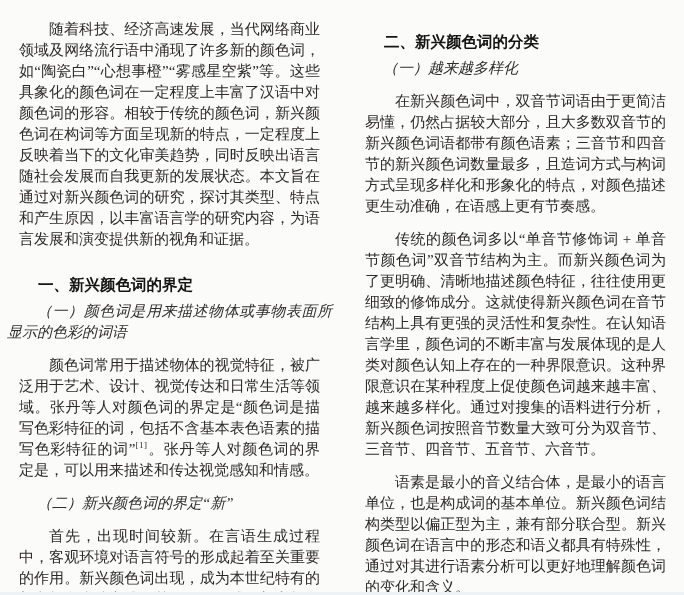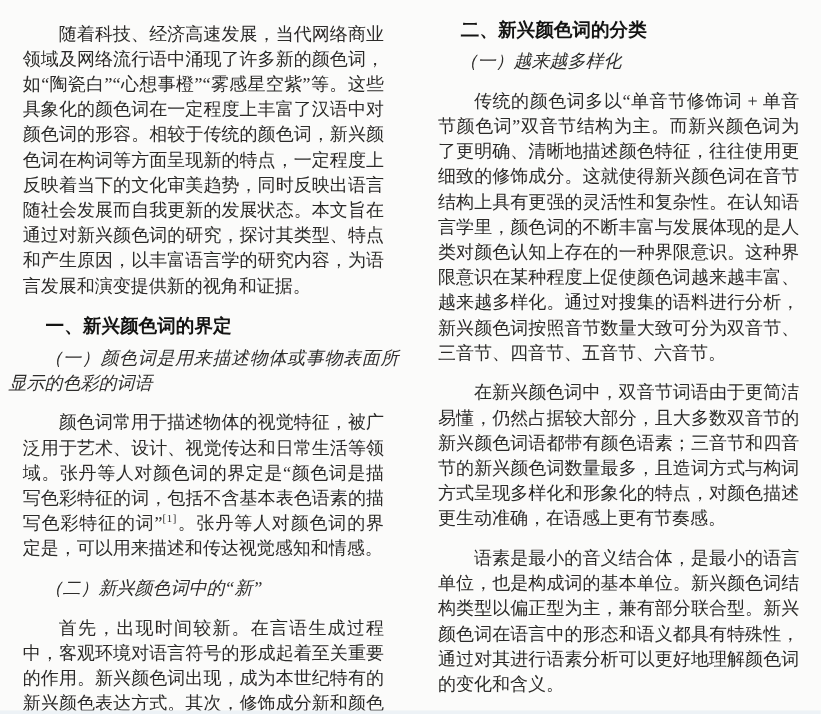--- a/index.html
+++ b/index.html
@@ -34,21 +34,21 @@
     text-indent: 2em;
   }
   p.body-para.no-indent {
     text-indent: 0;
   }
   h3.section-heading {
     font-family: "Liberation Sans", "DejaVu Sans", sans-serif;
     font-size: 15.5px;
     font-weight: 700;
     color: #141413;
-    margin: 8px 0 6px 0;
+    margin: 24px 0 6px 0;
     text-indent: 2em;
     line-height: 21px;
     text-align: left;
   }
   p.sub-heading {
     margin: 0;
     text-indent: 2em;
     font-style: italic;
     color: #2e2d2b;
   }
@@ -74,34 +74,34 @@
 
   <div class="col">
     <p class="body-para">随着科技、经济高速发展，当代网络商业领域及网络流行语中涌现了许多新的颜色词，如“陶瓷白”“心想事橙”“雾感星空紫”等。这些具象化的颜色词在一定程度上丰富了汉语中对颜色词的形容。相较于传统的颜色词，新兴颜色词在构词等方面呈现新的特点，一定程度上反映着当下的文化审美趋势，同时反映出语言随社会发展而自我更新的发展状态。本文旨在通过对新兴颜色词的研究，探讨其类型、特点和产生原因，以丰富语言学的研究内容，为语言发展和演变提供新的视角和证据。</p>
 
     <h3 class="section-heading">一、新兴颜色词的界定</h3>
 
     <p class="sub-heading">（一）颜色词是用来描述物体或事物表面所显示的色彩的词语</p>
 
     <p class="body-para"><span>颜色词常用于描述物体的视觉特征，被广泛用于艺术、设计、视觉传达和日常生活等领域。张丹等人对颜色词的界定是“颜色词是描写色彩特征的词，包括不含基本表色语素的描写色彩特征的词”</span><sup class="footnote-ref">[1]</sup><span>。张丹等人对颜色词的界定是，可以用来描述和传达视觉感知和情感。</span></p>
 
-    <p class="sub-heading">（二）新兴颜色词中的“新”</p>
+    <p class="sub-heading">（二）新兴颜色词的界定“新”</p>
 
     <p class="body-para">首先，出现时间较新。在言语生成过程中，客观环境对语言符号的形成起着至关重要的作用。新兴颜色词出现，成为本世纪特有的新兴颜色表达方式。其次，修饰成分新和颜色语素新。新兴颜色词指涉的对象是新属性或新语素的结合，其背后代表的概念是新出现的。新兴颜色词的修饰成分突破了传统颜色词中借助实物本身颜色来表示颜色的修饰形式，逐步</p>
   </div>
 
   <div class="col">
 
     <h3 class="section-heading">二、新兴颜色词的分类</h3>
 
     <p class="sub-heading">（一）越来越多样化</p>
 
+    <p class="body-para">在新兴颜色词中，双音节词语由于更简洁易懂，仍然占据较大部分，且大多数双音节的新兴颜色词语都带有颜色语素；三音节和四音节的新兴颜色词数量最多，且造词方式与构词方式呈现多样化和形象化的特点，对颜色描述更生动准确，在语感上更有节奏感。</p>
+
     <p class="body-para">传统的颜色词多以“单音节修饰词 + 单音节颜色词”双音节结构为主。而新兴颜色词为了更明确、清晰地描述颜色特征，往往使用更细致的修饰成分。这就使得新兴颜色词在音节结构上具有更强的灵活性和复杂性。在认知语言学里，颜色词的不断丰富与发展体现的是人类对颜色认知上存在的一种界限意识。这种界限意识在某种程度上促使颜色词越来越丰富、越来越多样化。通过对搜集的语料进行分析，新兴颜色词按照音节数量大致可分为双音节、三音节、四音节、五音节、六音节。</p>
-
-    <p class="body-para">在新兴颜色词中，双音节词语由于更简洁易懂，仍然占据较大部分，且大多数双音节的新兴颜色词语都带有颜色语素；三音节和四音节的新兴颜色词数量最多，且造词方式与构词方式呈现多样化和形象化的特点，对颜色描述更生动准确，在语感上更有节奏感。</p>
 
 
     <p class="body-para">语素是最小的音义结合体，是最小的语言单位，也是构成词的基本单位。新兴颜色词结构类型以偏正型为主，兼有部分联合型。新兴颜色词在语言中的形态和语义都具有特殊性，通过对其进行语素分析可以更好地理解颜色词的变化和含义。</p>
   </div>
 
 </div>
 
 <div class="page-edge"></div>
 
 </body></html>

